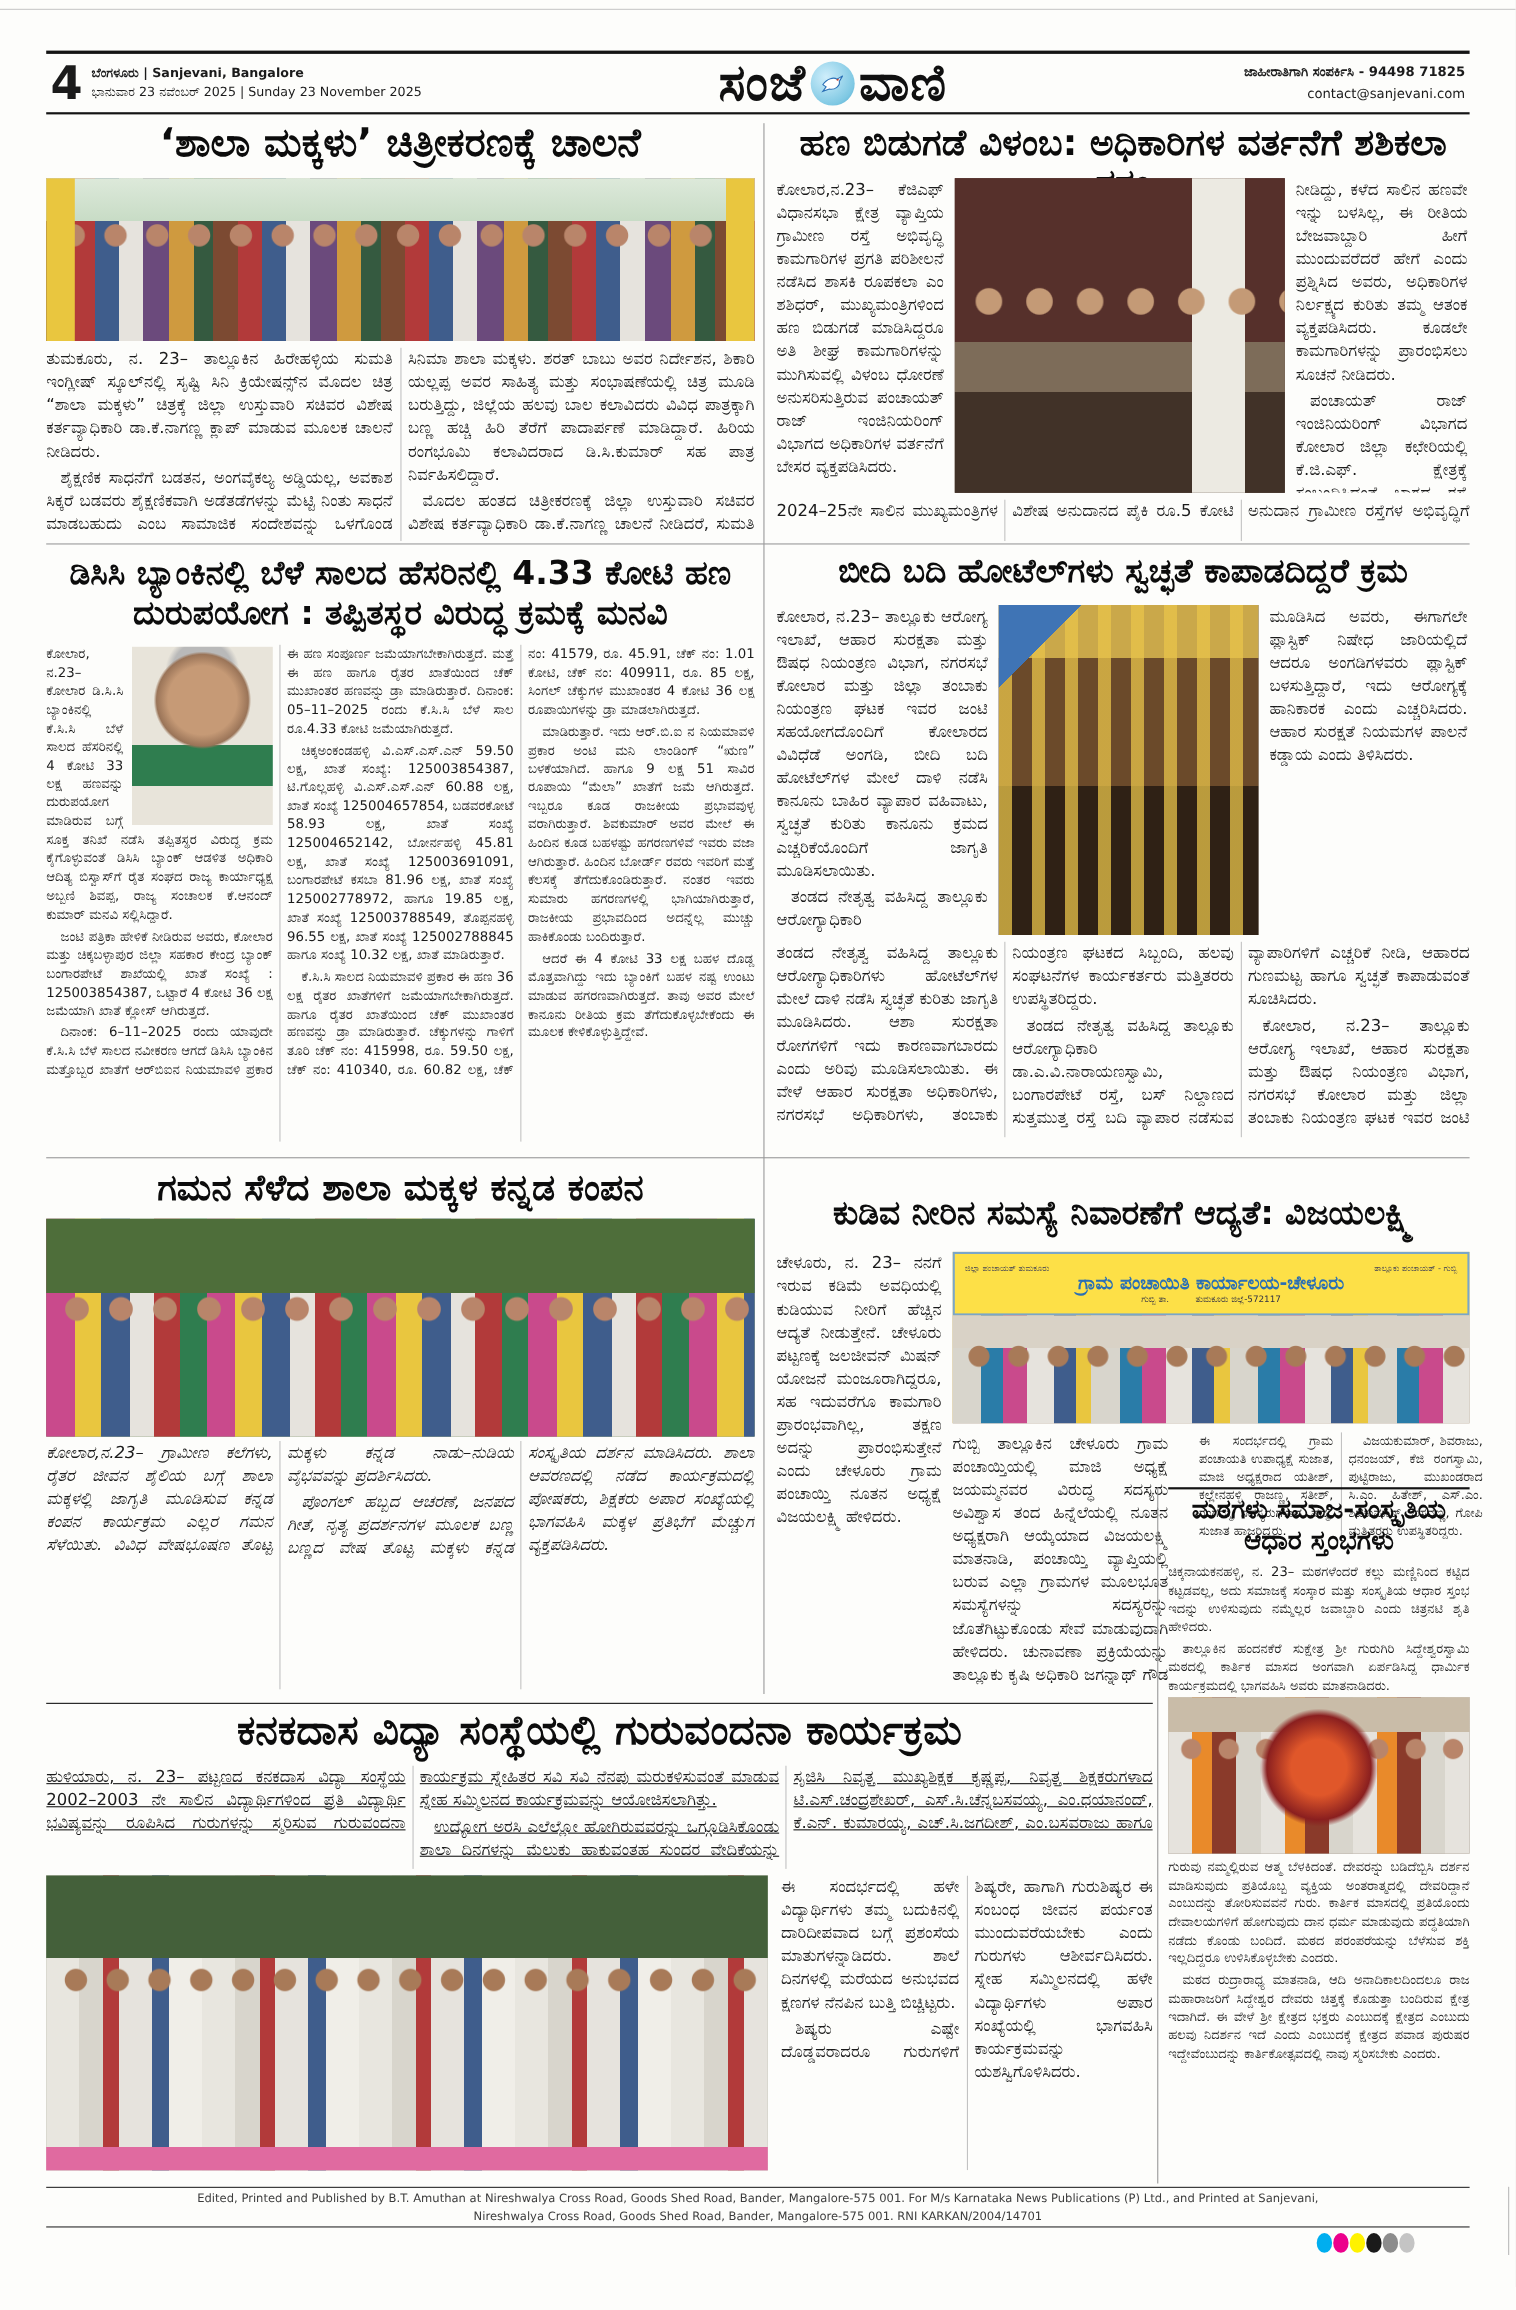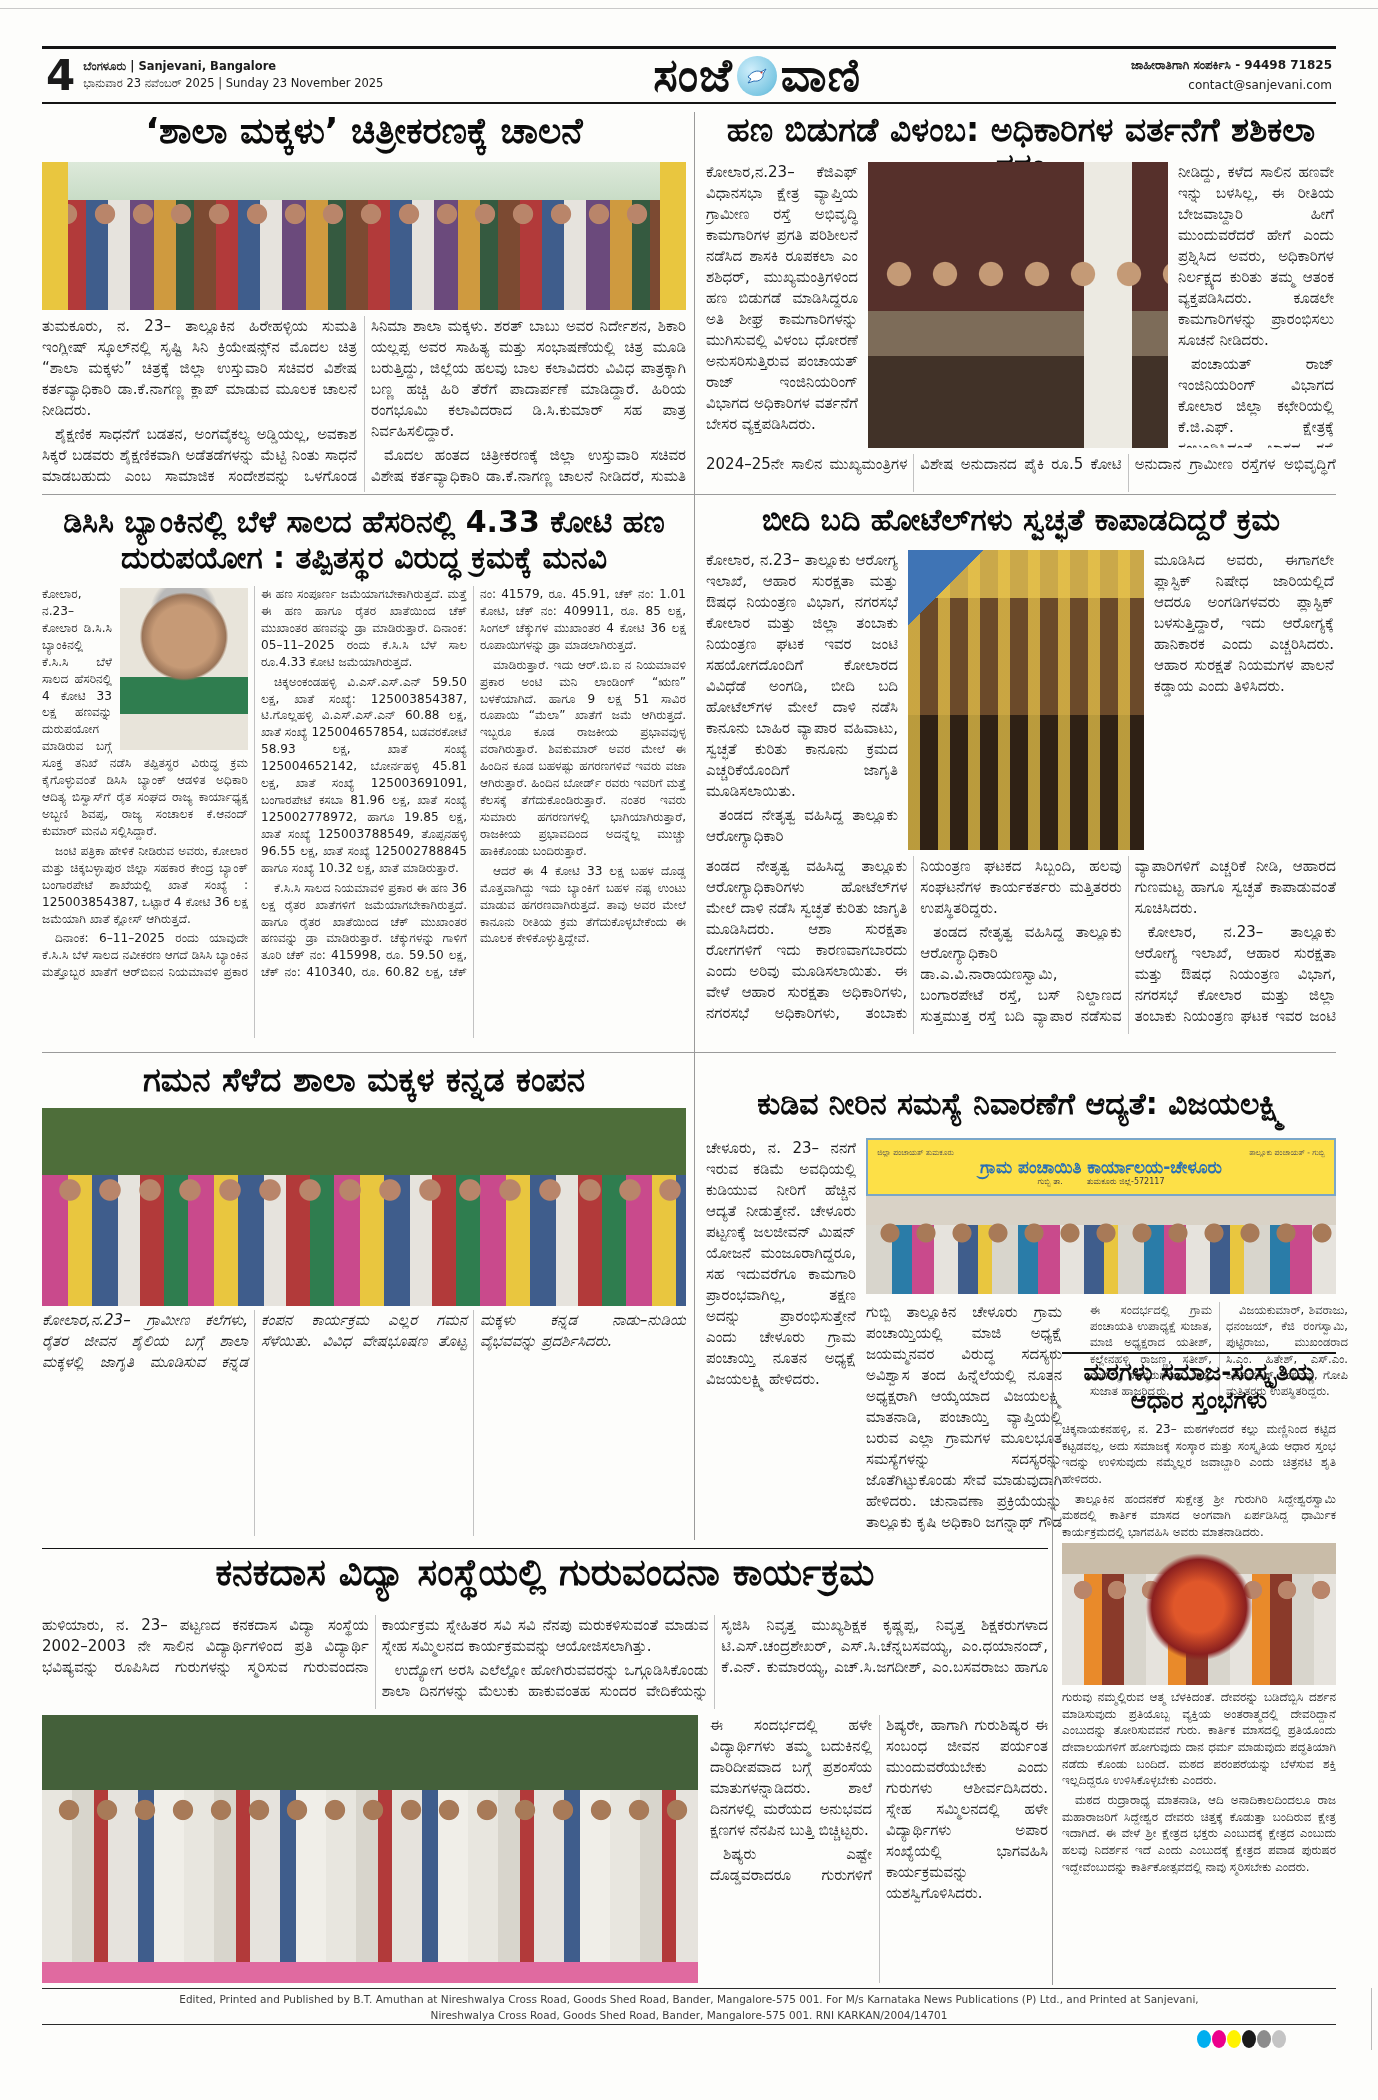--- a/index.html
+++ b/index.html
@@ -196,20 +196,21 @@
     </div>
   </div>
 
   <div class="rule" style="left:42px;top:1052px;width:1294px;height:1px;"></div>
 
   <div style="position:absolute;left:42px;top:1062px;width:644px;">
     <div class="h1" style="font-size:33px;height:42px;">ಗಮನ ಸೆಳೆದ ಶಾಲಾ ಮಕ್ಕಳ ಕನ್ನಡ ಕಂಪನ</div>
     <div class="ph ph-kids" style="width:644px;height:198px;margin:4px 0;"></div>
     <div class="bodytext cols3 colblock" style="height:226px;font-style:italic;">
       <p class="nofirst">ಕೋಲಾರ,ನ.23– ಗ್ರಾಮೀಣ ಕಲೆಗಳು, ರೈತರ ಜೀವನ ಶೈಲಿಯ ಬಗ್ಗೆ ಶಾಲಾ ಮಕ್ಕಳಲ್ಲಿ ಜಾಗೃತಿ ಮೂಡಿಸುವ ಕನ್ನಡ ಕಂಪನ ಕಾರ್ಯಕ್ರಮ ಎಲ್ಲರ ಗಮನ ಸೆಳೆಯಿತು. ವಿವಿಧ ವೇಷಭೂಷಣ ತೊಟ್ಟ ಮಕ್ಕಳು ಕನ್ನಡ ನಾಡು–ನುಡಿಯ ವೈಭವವನ್ನು ಪ್ರದರ್ಶಿಸಿದರು.</p>
+      <p>ಪೊಂಗಲ್ ಹಬ್ಬದ ಆಚರಣೆ, ಜನಪದ ಗೀತೆ, ನೃತ್ಯ ಪ್ರದರ್ಶನಗಳ ಮೂಲಕ ಬಣ್ಣ ಬಣ್ಣದ ವೇಷ ತೊಟ್ಟ ಮಕ್ಕಳು ಕನ್ನಡ ಸಂಸ್ಕೃತಿಯ ದರ್ಶನ ಮಾಡಿಸಿದರು. ಶಾಲಾ ಆವರಣದಲ್ಲಿ ನಡೆದ ಕಾರ್ಯಕ್ರಮದಲ್ಲಿ ಪೋಷಕರು, ಶಿಕ್ಷಕರು ಅಪಾರ ಸಂಖ್ಯೆಯಲ್ಲಿ ಭಾಗವಹಿಸಿ ಮಕ್ಕಳ ಪ್ರತಿಭೆಗೆ ಮೆಚ್ಚುಗೆ ವ್ಯಕ್ತಪಡಿಸಿದರು.</p>
     </div>
   </div>
 
   <div style="position:absolute;left:706px;top:1062px;width:630px;height:478px;">
     <div class="h1" style="position:absolute;left:0;right:0;top:26px;font-size:30px;height:42px;">ಕುಡಿವ ನೀರಿನ ಸಮಸ್ಯೆ ನಿವಾರಣೆಗೆ ಆದ್ಯತೆ: ವಿಜಯಲಕ್ಷ್ಮಿ</div>
     <div class="bodytext colblock" style="position:absolute;left:0;top:76px;width:150px;height:398px;">
       <p class="nofirst">ಚೇಳೂರು, ನ. 23– ನನಗೆ ಇರುವ ಕಡಿಮೆ ಅವಧಿಯಲ್ಲಿ ಕುಡಿಯುವ ನೀರಿಗೆ ಹೆಚ್ಚಿನ ಆದ್ಯತೆ ನೀಡುತ್ತೇನೆ. ಚೇಳೂರು ಪಟ್ಟಣಕ್ಕೆ ಜಲಜೀವನ್ ಮಿಷನ್ ಯೋಜನೆ ಮಂಜೂರಾಗಿದ್ದರೂ, ಸಹ ಇದುವರೆಗೂ ಕಾಮಗಾರಿ ಪ್ರಾರಂಭವಾಗಿಲ್ಲ, ತಕ್ಷಣ ಅದನ್ನು ಪ್ರಾರಂಭಿಸುತ್ತೇನೆ ಎಂದು ಚೇಳೂರು ಗ್ರಾಮ ಪಂಚಾಯ್ತಿ ನೂತನ ಅಧ್ಯಕ್ಷೆ ವಿಜಯಲಕ್ಷ್ಮಿ ಹೇಳಿದರು.</p>
     </div>
     <div class="ph" style="position:absolute;left:160px;top:76px;width:470px;height:156px;background:#cfc6b8;">
       <div class="sign">
@@ -243,21 +244,21 @@
     </div>
     <div class="ph ph-matha" style="width:274px;height:142px;margin:4px 0;"></div>
     <div class="bodytext colblock" style="height:292px;font-size:11.9px;">
       <p class="nofirst">ಗುರುವು ನಮ್ಮಲ್ಲಿರುವ ಆತ್ಮ ಬೆಳಕಿದಂತೆ. ದೇವರನ್ನು ಬಡಿದೆಬ್ಬಿಸಿ ದರ್ಶನ ಮಾಡಿಸುವುದು ಪ್ರತಿಯೊಬ್ಬ ವ್ಯಕ್ತಿಯ ಅಂತರಾತ್ಮದಲ್ಲಿ ದೇವರಿದ್ದಾನೆ ಎಂಬುದನ್ನು ತೋರಿಸುವವನೆ ಗುರು. ಕಾರ್ತಿಕ ಮಾಸದಲ್ಲಿ ಪ್ರತಿಯೊಂದು ದೇವಾಲಯಗಳಿಗೆ ಹೋಗುವುದು ದಾನ ಧರ್ಮ ಮಾಡುವುದು ಪದ್ಧತಿಯಾಗಿ ನಡೆದು ಕೊಂಡು ಬಂದಿದೆ. ಮಠದ ಪರಂಪರೆಯನ್ನು ಬೆಳೆಸುವ ಶಕ್ತಿ ಇಲ್ಲದಿದ್ದರೂ ಉಳಿಸಿಕೊಳ್ಳಬೇಕು ಎಂದರು.</p>
       <p>ಮಠದ ರುದ್ರಾರಾಧ್ಯ ಮಾತನಾಡಿ, ಆದಿ ಅನಾದಿಕಾಲದಿಂದಲೂ ರಾಜ ಮಹಾರಾಜರಿಗೆ ಸಿದ್ದೇಶ್ವರ ದೇವರು ಚಿತ್ತಕ್ಕೆ ಕೊಡುತ್ತಾ ಬಂದಿರುವ ಕ್ಷೇತ್ರ ಇದಾಗಿದೆ. ಈ ವೇಳೆ ಶ್ರೀ ಕ್ಷೇತ್ರದ ಭಕ್ತರು ಎಂಬುದಕ್ಕೆ ಕ್ಷೇತ್ರದ ಎಂಬುದು ಹಲವು ನಿದರ್ಶನ ಇದೆ ಎಂದು ಎಂಬುದಕ್ಕೆ ಕ್ಷೇತ್ರದ ಪವಾಡ ಪುರುಷರ ಇದ್ದೇವೆಂಬುದನ್ನು ಕಾರ್ತಿಕೋತ್ಸವದಲ್ಲಿ ನಾವು ಸ್ಮರಿಸಬೇಕು ಎಂದರು.</p>
     </div>
   </div>
 
   <div style="position:absolute;left:42px;top:1548px;width:1006px;border-top:1.5px solid #141414;padding-top:4px;">
     <div class="h1" style="font-size:37px;height:52px;">ಕನಕದಾಸ ವಿದ್ಯಾ ಸಂಸ್ಥೆಯಲ್ಲಿ ಗುರುವಂದನಾ ಕಾರ್ಯಕ್ರಮ</div>
-    <div class="bodytext cols3 colblock" style="height:94px;margin-top:10px;">
+    <div class="bodytext cols3 colblock" style="height:94px;margin-top:0;text-decoration:underline;">
       <p class="nofirst">ಹುಳಿಯಾರು, ನ. 23– ಪಟ್ಟಣದ ಕನಕದಾಸ ವಿದ್ಯಾ ಸಂಸ್ಥೆಯ 2002–2003 ನೇ ಸಾಲಿನ ವಿದ್ಯಾರ್ಥಿಗಳಿಂದ ಪ್ರತಿ ವಿದ್ಯಾರ್ಥಿ ಭವಿಷ್ಯವನ್ನು ರೂಪಿಸಿದ ಗುರುಗಳನ್ನು ಸ್ಮರಿಸುವ ಗುರುವಂದನಾ ಕಾರ್ಯಕ್ರಮ ಸ್ನೇಹಿತರ ಸವಿ ಸವಿ ನೆನಪು ಮರುಕಳಿಸುವಂತೆ ಮಾಡುವ ಸ್ನೇಹ ಸಮ್ಮಿಲನದ ಕಾರ್ಯಕ್ರಮವನ್ನು ಆಯೋಜಿಸಲಾಗಿತ್ತು.</p>
       <p>ಉದ್ಯೋಗ ಅರಸಿ ಎಲೆಲ್ಲೋ ಹೋಗಿರುವವರನ್ನು ಒಗ್ಗೂಡಿಸಿಕೊಂಡು ಶಾಲಾ ದಿನಗಳನ್ನು ಮೆಲುಕು ಹಾಕುವಂತಹ ಸುಂದರ ವೇದಿಕೆಯನ್ನು ಸೃಜಿಸಿ ನಿವೃತ್ತ ಮುಖ್ಯಶಿಕ್ಷಕ ಕೃಷ್ಣಪ್ಪ, ನಿವೃತ್ತ ಶಿಕ್ಷಕರುಗಳಾದ ಟಿ.ಎಸ್.ಚಂದ್ರಶೇಖರ್, ಎಸ್.ಸಿ.ಚೆನ್ನಬಸವಯ್ಯ, ಎಂ.ಧಯಾನಂದ್, ಕೆ.ಎನ್. ಕುಮಾರಯ್ಯ, ಎಚ್.ಸಿ.ಜಗದೀಶ್, ಎಂ.ಬಸವರಾಜು ಹಾಗೂ ಶಾಲೆಯ ಕಾರ್ಯದರ್ಶಿ ಶಿವಣ್ಣ ಅವರಿಗೆ ಸನ್ಮಾನಿಸಿ ನೆನಪಿನ ಕಾಣಿಕೆಯನ್ನಿತ್ತು ಗೌರವ ಸಮರ್ಪಿಸಲಾಯಿತು.</p>
     </div>
     <div style="display:flex;gap:12px;margin-top:6px;">
       <div class="ph ph-guru" style="width:656px;height:268px;"></div>
       <div class="bodytext cols2 colblock" style="width:338px;height:268px;">
         <p class="nofirst">ಈ ಸಂದರ್ಭದಲ್ಲಿ ಹಳೇ ವಿದ್ಯಾರ್ಥಿಗಳು ತಮ್ಮ ಬದುಕಿನಲ್ಲಿ ದಾರಿದೀಪವಾದ ಬಗ್ಗೆ ಪ್ರಶಂಸೆಯ ಮಾತುಗಳನ್ನಾಡಿದರು. ಶಾಲೆ ದಿನಗಳಲ್ಲಿ ಮರೆಯದ ಅನುಭವದ ಕ್ಷಣಗಳ ನೆನಪಿನ ಬುತ್ತಿ ಬಿಚ್ಚಿಟ್ಟರು.</p>
         <p>ಶಿಷ್ಯರು ಎಷ್ಟೇ ದೊಡ್ಡವರಾದರೂ ಗುರುಗಳಿಗೆ ಶಿಷ್ಯರೇ, ಹಾಗಾಗಿ ಗುರುಶಿಷ್ಯರ ಈ ಸಂಬಂಧ ಜೀವನ ಪರ್ಯಂತ ಮುಂದುವರೆಯಬೇಕು ಎಂದು ಗುರುಗಳು ಆಶೀರ್ವದಿಸಿದರು. ಸ್ನೇಹ ಸಮ್ಮಿಲನದಲ್ಲಿ ಹಳೇ ವಿದ್ಯಾರ್ಥಿಗಳು ಅಪಾರ ಸಂಖ್ಯೆಯಲ್ಲಿ ಭಾಗವಹಿಸಿ ಕಾರ್ಯಕ್ರಮವನ್ನು ಯಶಸ್ವಿಗೊಳಿಸಿದರು.</p>
       </div>
     </div>

